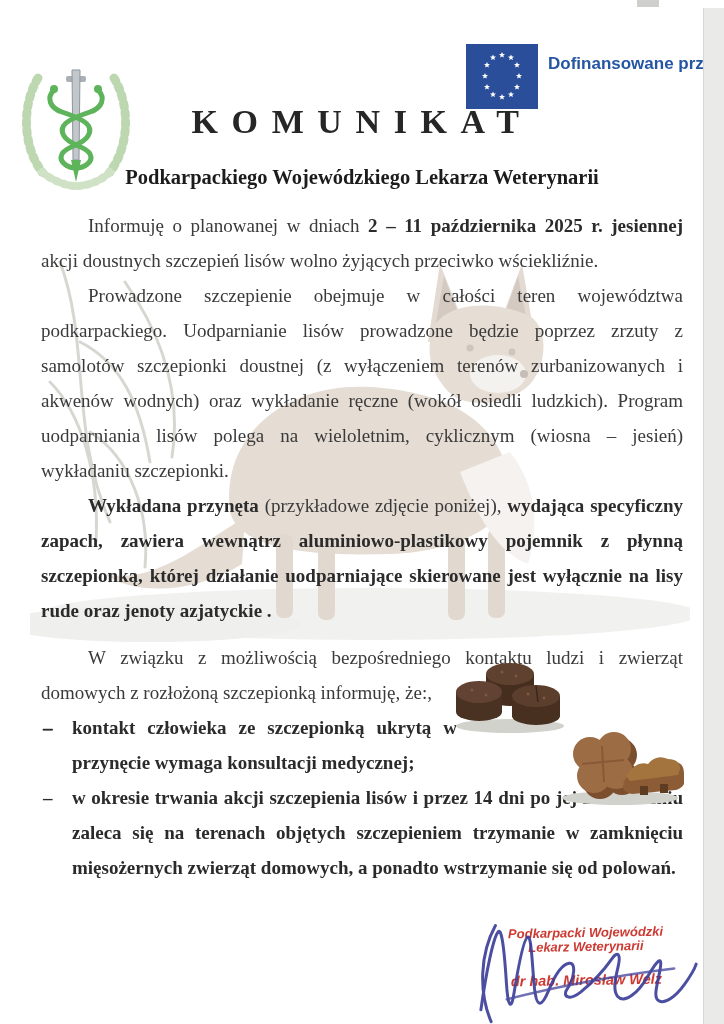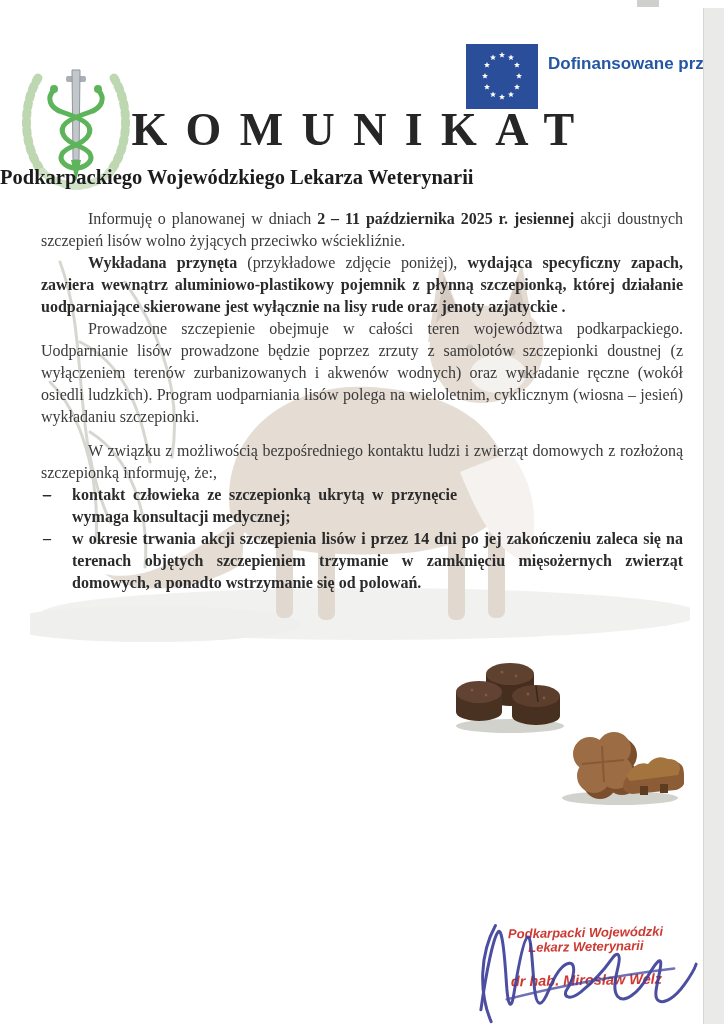--- a/index.html
+++ b/index.html
@@ -14,31 +14,31 @@
     background:#eaeae8;border-left:1px solid #d6d6d3;z-index:5;}
   .scan-mark{position:absolute;left:637px;top:0;width:22px;height:7px;background:#cfcfcb;z-index:5;}
 
   
   .vet-logo{position:absolute;left:16px;top:60px;width:120px;height:130px;z-index:2;}
   .eu-banner{position:absolute;left:466px;top:44px;display:flex;align-items:flex-start;z-index:2;}
   .eu-flag{width:72px;height:65px;display:block;}
   .eu-text{margin-left:10px;font-family:"Liberation Sans", sans-serif;font-weight:bold;
     font-size:17px;line-height:21px;color:#2456a4;padding-top:9px;}
   .doc-title{position:absolute;left:0;top:103px;width:100%;text-align:center;
-    font-size:46px;font-weight:700;letter-spacing:0.40em;color:#262626;z-index:2;}
-  .doc-subtitle{position:absolute;left:0;top:166px;width:100%;
+    font-size:34px;font-weight:700;letter-spacing:0.40em;color:#262626;z-index:2;}
+  .doc-subtitle{position:absolute;left:0;top:166px;width:100%;text-align:center;
     font-size:20.5px;font-weight:700;color:#1c1c1c;z-index:2;}
 
   
   .watermark{position:absolute;left:30px;top:222px;width:660px;height:420px;z-index:0;
     filter:blur(0.6px);}
 
   
   .doc-body{position:absolute;left:41px;top:208px;width:642px;z-index:1;
-    font-size:16px;line-height:22px;color:#3a3a3a;text-align:justify;}
+    font-size:19px;line-height:35px;color:#3a3a3a;text-align:justify;}
   .doc-body p{margin:0;text-indent:47px;}
   .doc-body p.gap-before{margin-top:12px;}
   .doc-body b{color:#2b2b2b;}
   .blist{margin:0;}
   .blist-item{position:relative;padding-left:31px;font-weight:bold;color:#2b2b2b;text-align:justify;}
   .blist-item .dash{position:absolute;left:2px;top:0;font-weight:bold;}
   .blist-item.narrow{margin-right:226px;}
 
   
   .bait-round{position:absolute;left:448px;top:656px;width:120px;height:80px;z-index:2;}
@@ -131,22 +131,22 @@
       <path d="M400,120 C400,82 458,74 500,94 C521,108 516,150 496,166 C470,186 430,186 415,166 C402,150 398,136 400,120 Z" fill="#cdbbaa"></path>
       <ellipse cx="468" cy="152" rx="28" ry="19" fill="#e9e4dd"></ellipse>
       <circle cx="440" cy="126" r="3.5" fill="#9a8a7c"></circle>
       <circle cx="482" cy="130" r="3.5" fill="#9a8a7c"></circle>
       <circle cx="494" cy="152" r="4" fill="#8a7b6d"></circle>
     </g>
   </svg>
 
   <div class="doc-body">
     <p><span>Informuję o planowanej w dniach </span><b>2 – 11 października 2025 r. jesiennej</b><span> akcji doustnych szczepień lisów wolno żyjących przeciwko wściekliźnie.</span></p>
+    <p>Prowadzone szczepienie obejmuje w całości teren województwa podkarpackiego. Uodparnianie lisów prowadzone będzie poprzez zrzuty z samolotów szczepionki doustnej (z wyłączeniem terenów zurbanizowanych i akwenów wodnych) oraz wykładanie ręczne (wokół osiedli ludzkich). Program uodparniania lisów polega na wieloletnim, cyklicznym (wiosna – jesień) wykładaniu szczepionki.</p>
     <p><b>Wykładana przynęta</b><span> (przykładowe zdjęcie poniżej), </span><b>wydająca specyficzny zapach, zawiera wewnątrz aluminiowo-plastikowy pojemnik z płynną szczepionką, której działanie uodparniające skierowane jest wyłącznie na lisy rude oraz jenoty azjatyckie .</b></p>
-    <p>Prowadzone szczepienie obejmuje w całości teren województwa podkarpackiego. Uodparnianie lisów prowadzone będzie poprzez zrzuty z samolotów szczepionki doustnej (z wyłączeniem terenów zurbanizowanych i akwenów wodnych) oraz wykładanie ręczne (wokół osiedli ludzkich). Program uodparniania lisów polega na wieloletnim, cyklicznym (wiosna – jesień) wykładaniu szczepionki.</p>
     <p class="gap-before">W związku z możliwością bezpośredniego kontaktu ludzi i zwierząt domowych z rozłożoną szczepionką informuję, że:,</p>
 
     <div class="blist">
       <div class="blist-item">
         <span class="dash">–</span>
       </div>
       <div class="blist-item narrow">
         <span class="dash">–</span>
       </div>
       <div class="blist-item narrow">

